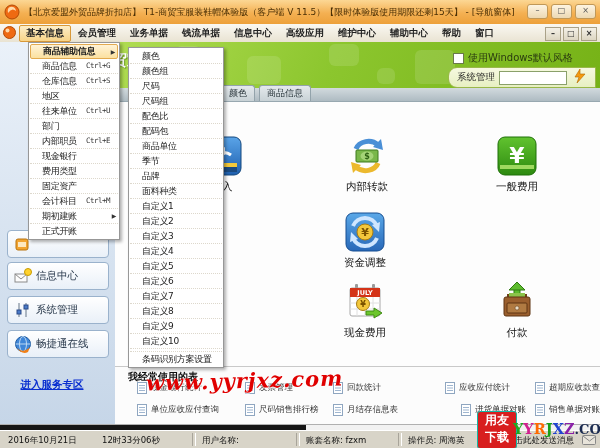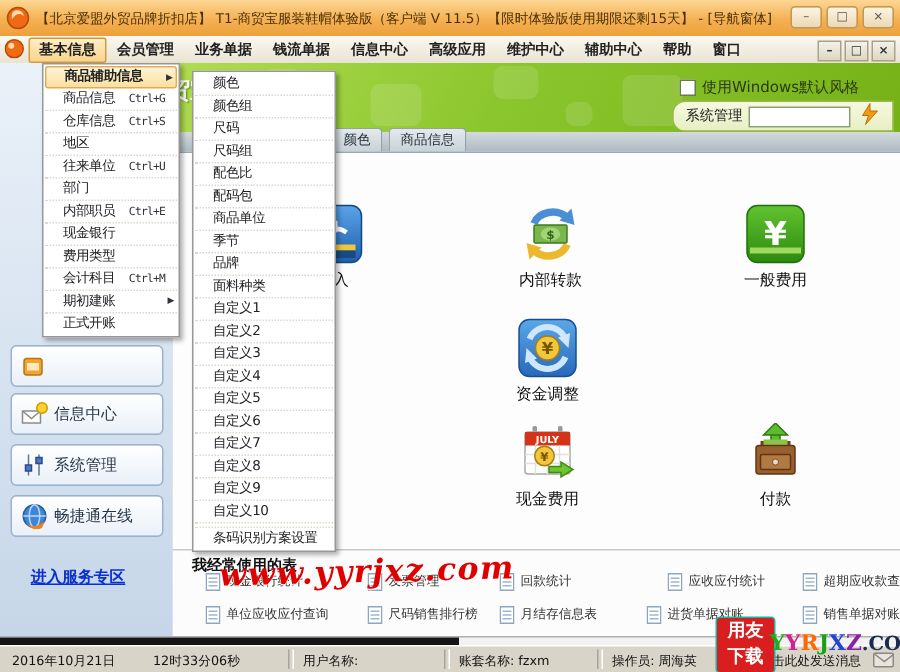--- a/index.html
+++ b/index.html
@@ -350,21 +350,21 @@
         </svg>
       <span class="ftxt">尺码销售排行榜</span>
     </div>
     <div class="fl" style="left:218px;top:36px;">
       <svg width="10" height="12">
           <rect x="0.5" y="0.5" width="9" height="11" fill="#fff" stroke="#8fa6c0"></rect>
           <path d="M2 3.5 h6 M2 6 h6 M2 8.5 h6" stroke="#9fb6d0"></path>
         </svg>
       <span class="ftxt">月结存信息表</span>
     </div>
-    <div class="fl" style="left:316px;top:36px;">
+    <div class="fl" style="left:346px;top:36px;">
       <svg width="10" height="12">
           <rect x="0.5" y="0.5" width="9" height="11" fill="#fff" stroke="#8fa6c0"></rect>
           <path d="M2 3.5 h6 M2 6 h6 M2 8.5 h6" stroke="#9fb6d0"></path>
         </svg>
       <span class="ftxt">进货单据对账</span>
     </div>
     <div class="fl" style="left:420px;top:36px;">
       <svg width="10" height="12">
           <rect x="0.5" y="0.5" width="9" height="11" fill="#fff" stroke="#8fa6c0"></rect>
           <path d="M2 3.5 h6 M2 6 h6 M2 8.5 h6" stroke="#9fb6d0"></path>
@@ -423,20 +423,23 @@
         <span>内部职员</span>
         <span class="sc">Ctrl+E</span>
       </div>
     <div class="mi">
         <span>现金银行</span>
       </div>
     <div class="mi">
         <span>费用类型</span>
       </div>
     <div class="mi">
+        <span>固定资产</span>
+      </div>
+    <div class="mi">
         <span>会计科目</span>
         <span class="sc">Ctrl+M</span>
       </div>
     <div class="mi">
         <span>期初建账</span>
         <span class="arr">▶</span>
       </div>
     <div class="mi">
         <span>正式开账</span>
       </div>

